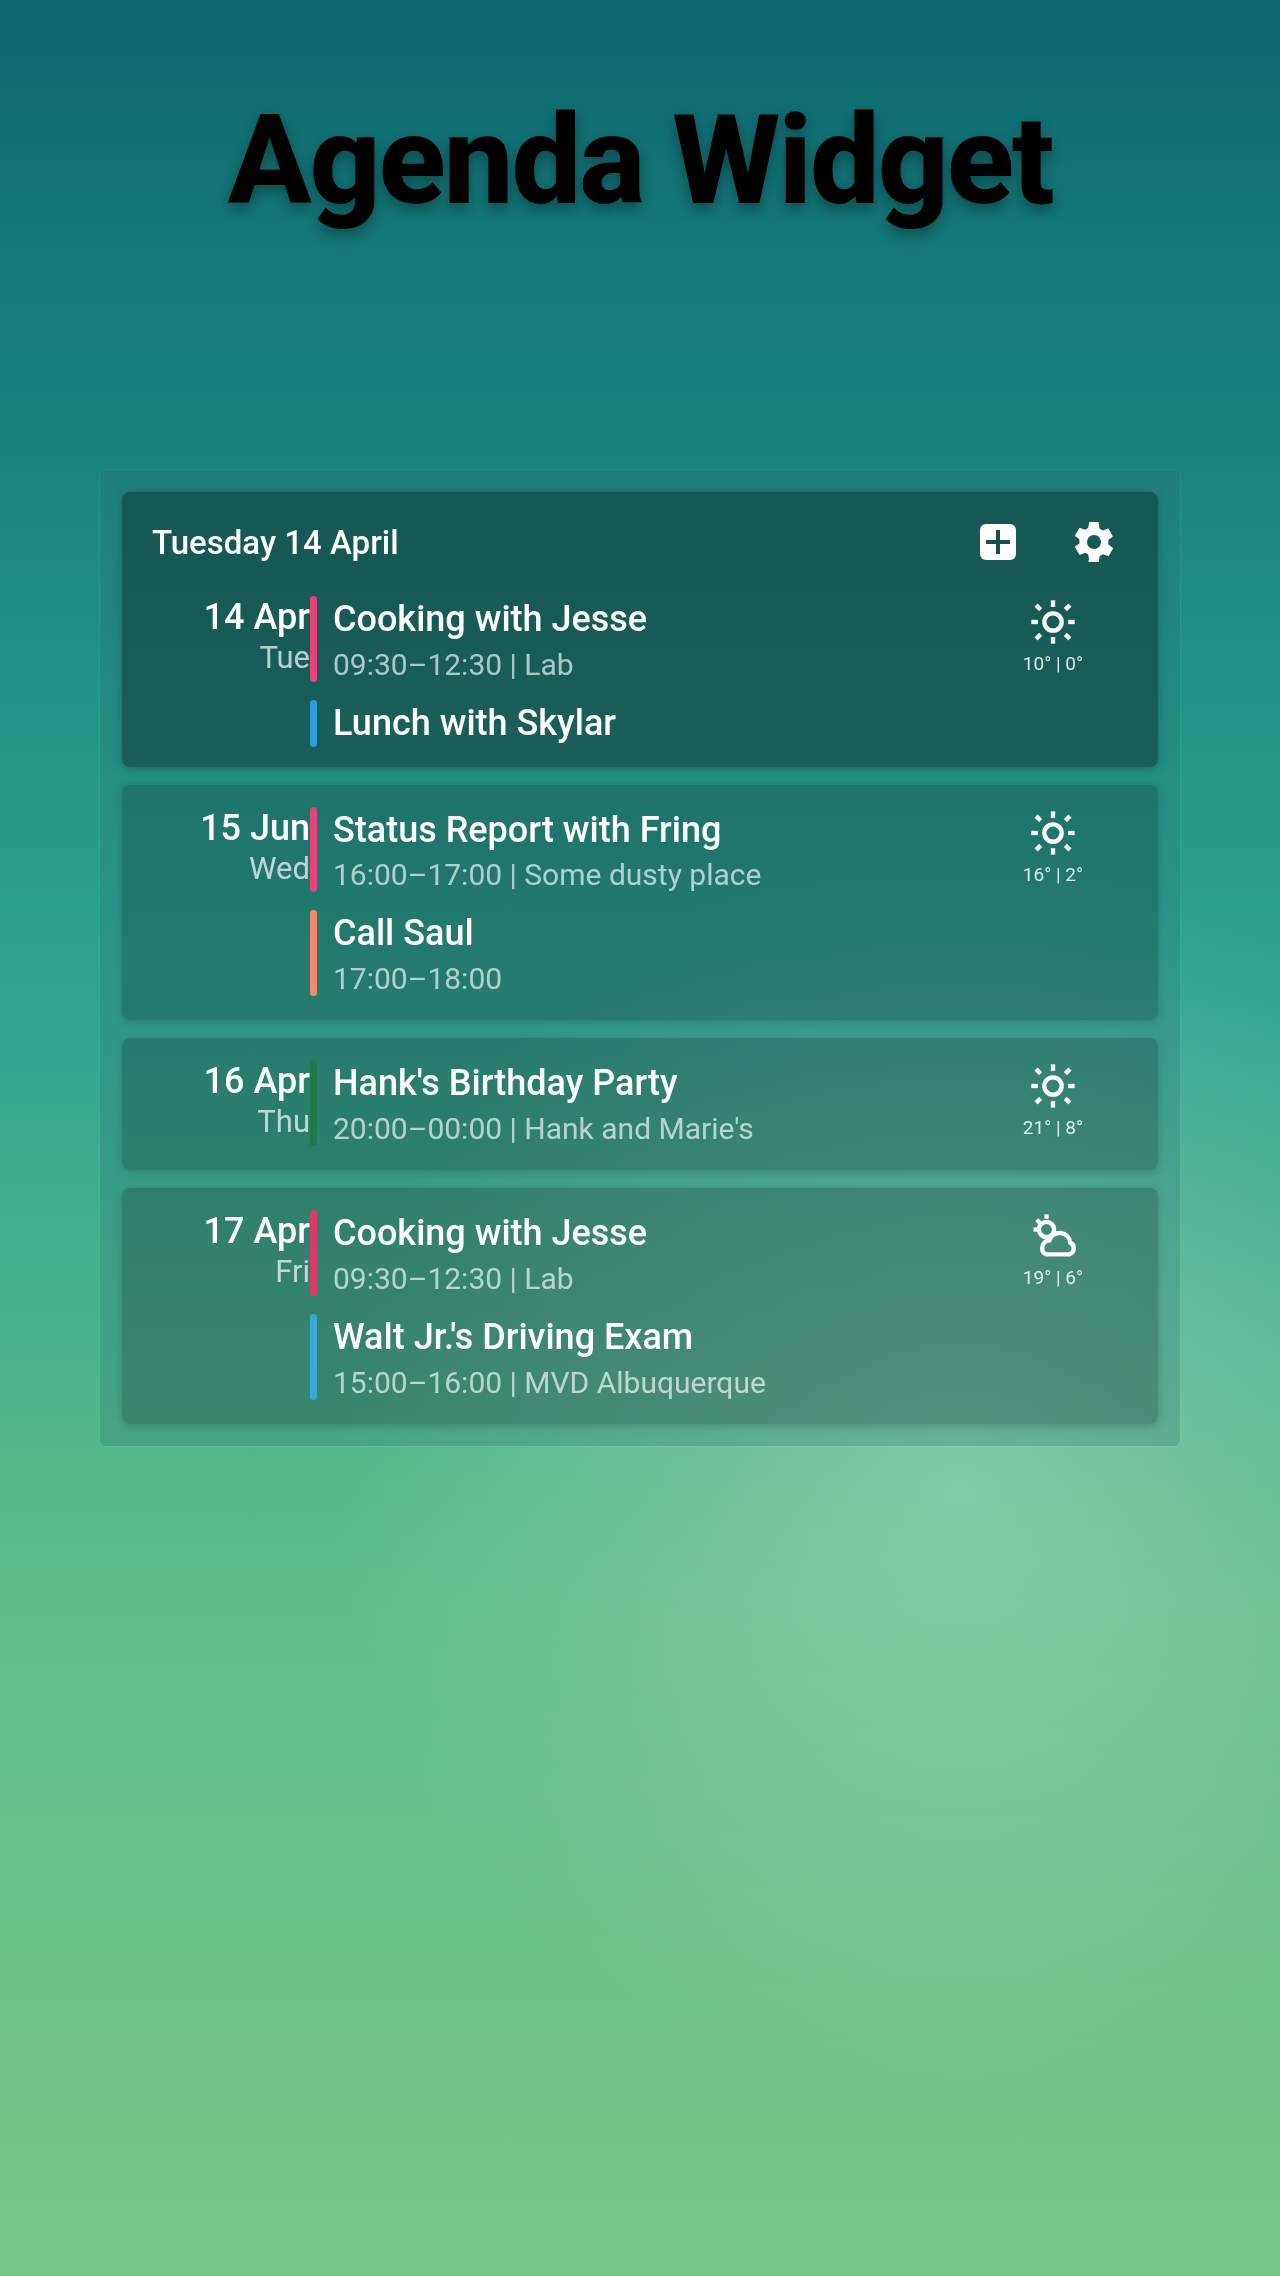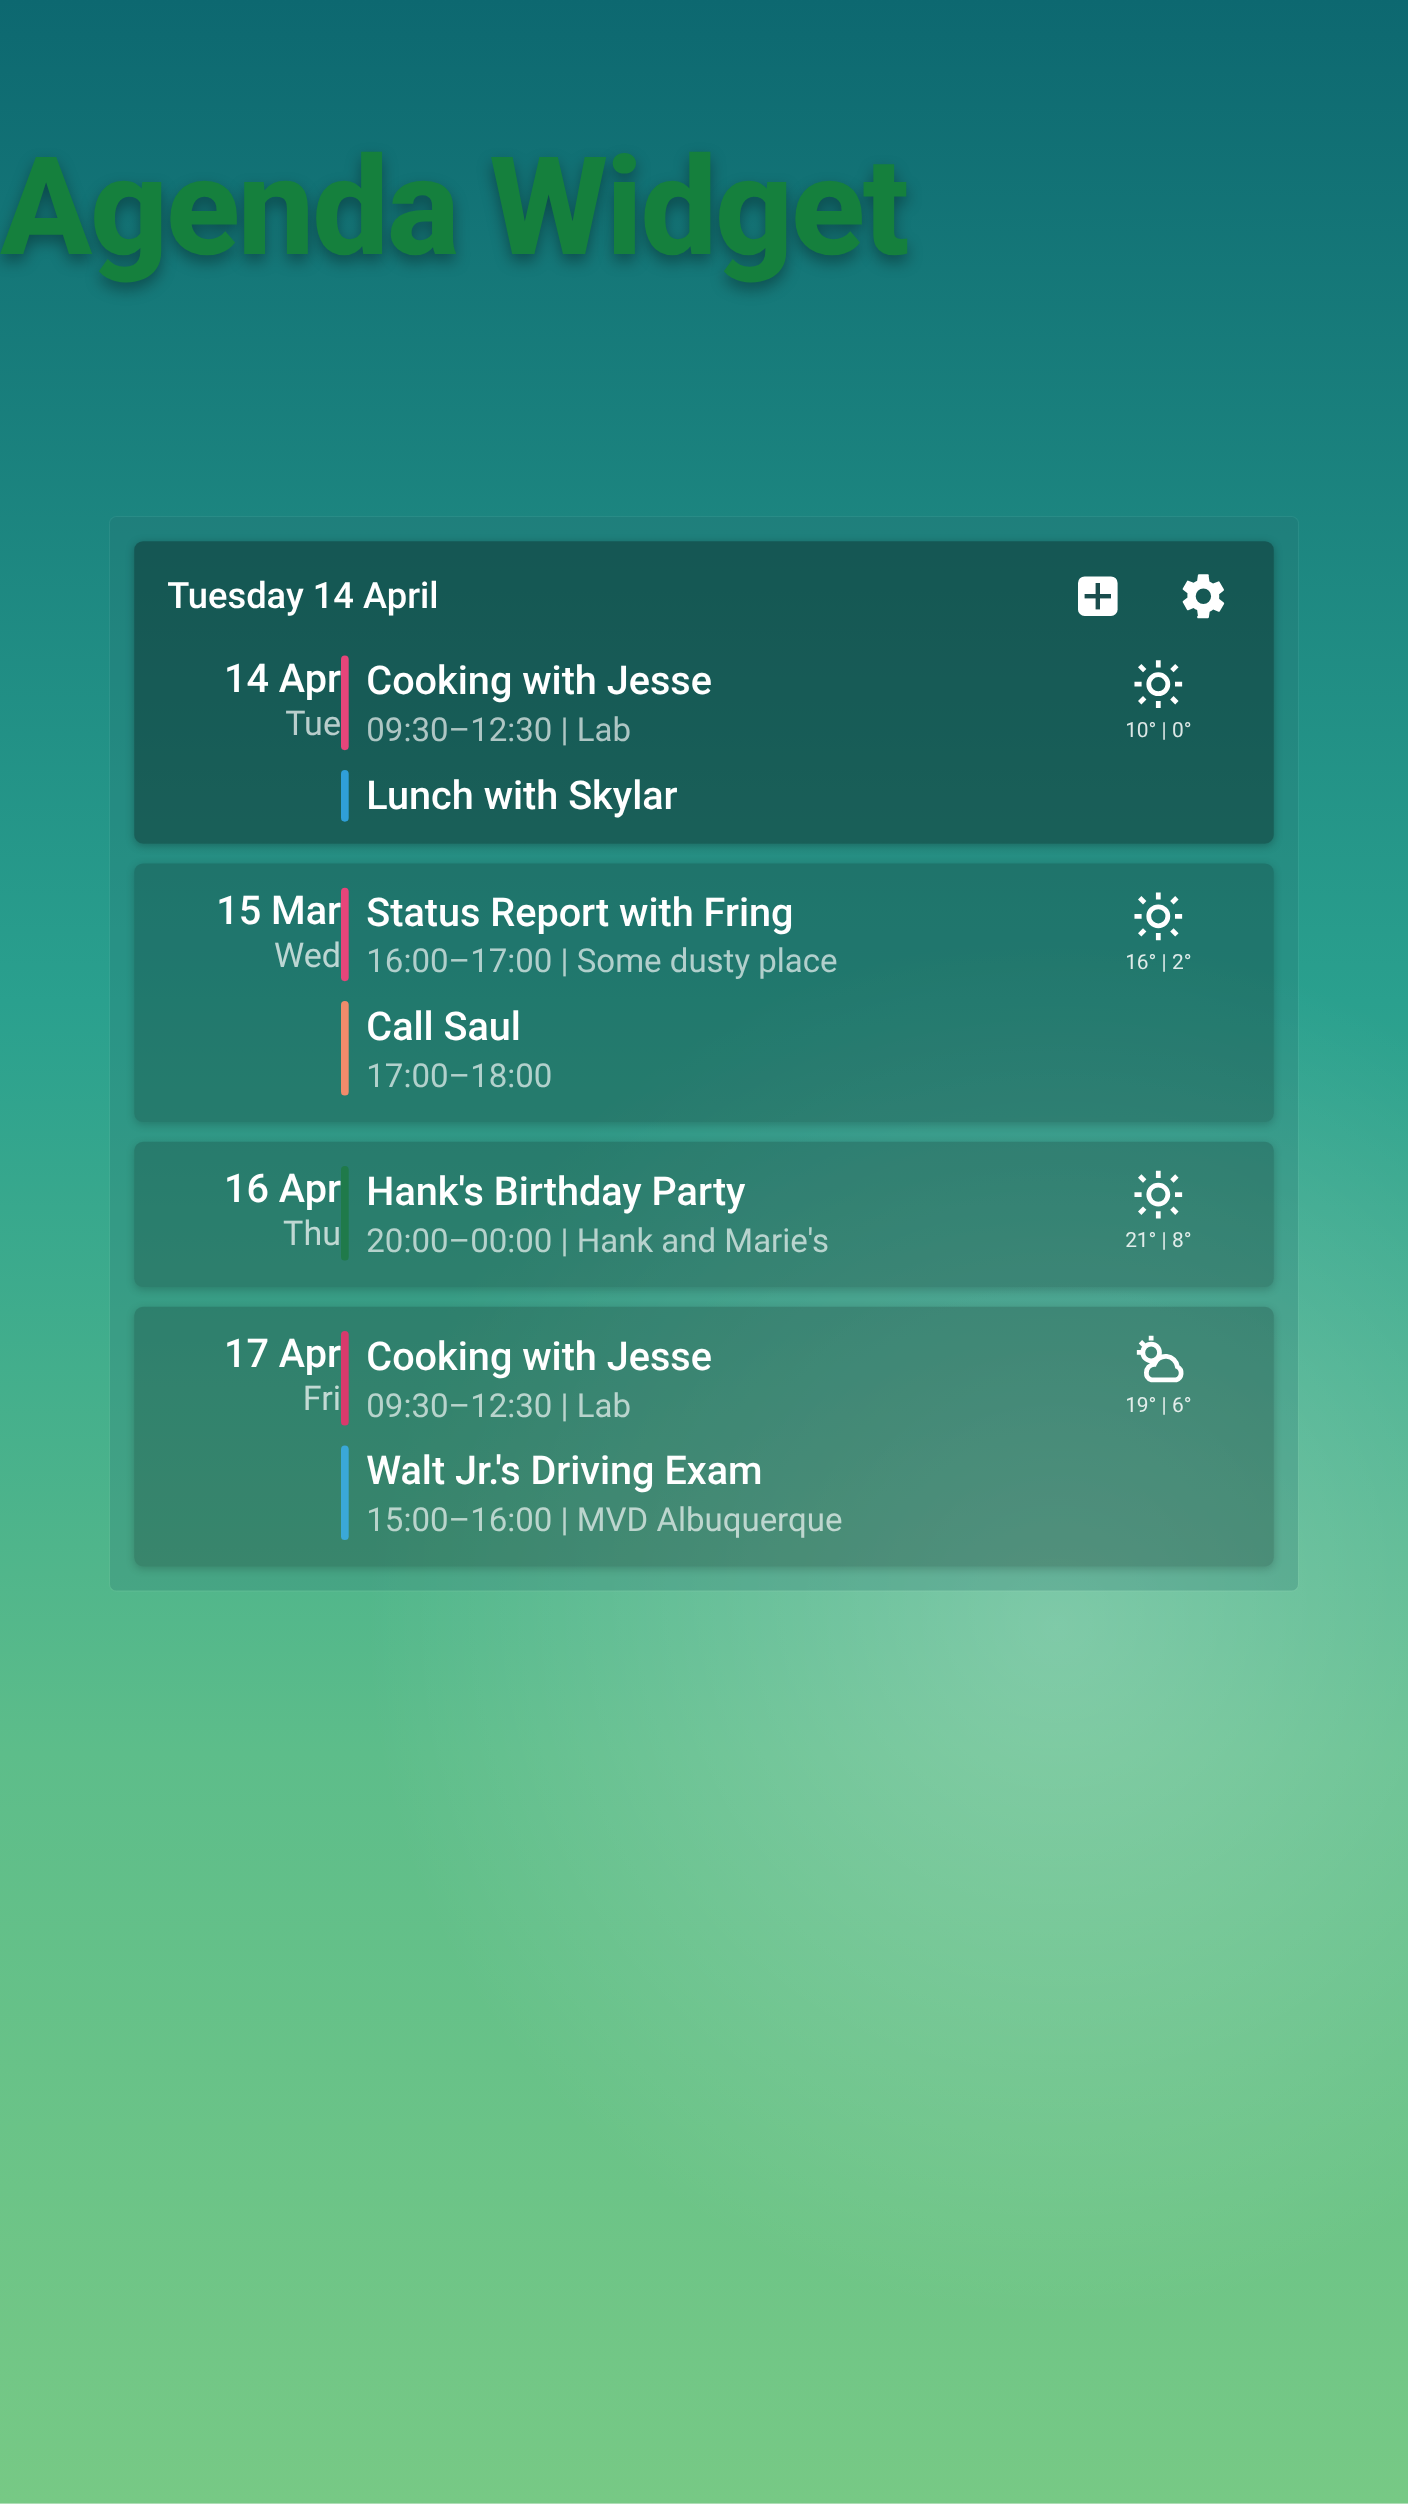--- a/index.html
+++ b/index.html
@@ -6,24 +6,25 @@
   html, body { width: 1280px; height: 2276px; }
   body {
     font-family: -apple-system, BlinkMacSystemFont, "Segoe UI", Roboto, sans-serif;
     background: radial-gradient(ellipse 1400px 1400px at 75% 65%, rgba(255,255,255,0.25) 0%, rgba(255,255,255,0) 45%),
                 linear-gradient(180deg, #0d6870 0%, #2aa08e 40%, #5dbd8a 70%, #77c985 100%);
     overflow: hidden;
     position: relative;
   }
 
   .page-title {
-    color: #15803d;
+    color: #000000;
     font-size: 124px;
     font-weight: 800;
-    margin-top: 117px;
+    text-align: center;
+    margin-top: 88px;
     letter-spacing: -2px;
     text-shadow: 0 6px 14px rgba(0,0,0,0.35);
   }
 
   .widget {
     position: absolute;
     left: 100px;
     top: 470px;
     width: 1080px;
     background: rgba(40, 110, 110, 0.25);
@@ -158,21 +159,21 @@
             </svg>
         </div>
         <div class="weather-temp">10° | 0°</div>
       </div>
     </div>
   </div>
 
   <div class="day-card">
     <div class="day-row">
       <div class="date-col">
-        <div class="date-label">15 Mar</div>
+        <div class="date-label">15 Jun</div>
         <div class="dow-label">Wed</div>
       </div>
       <div class="events-col">
         <div class="event-item">
           <div class="color-bar bar-pink"></div>
           <div class="event-text">
             <div class="event-title">Status Report with Fring</div>
             <div class="event-sub">16:00–17:00  |  Some dusty place</div>
           </div>
         </div>

